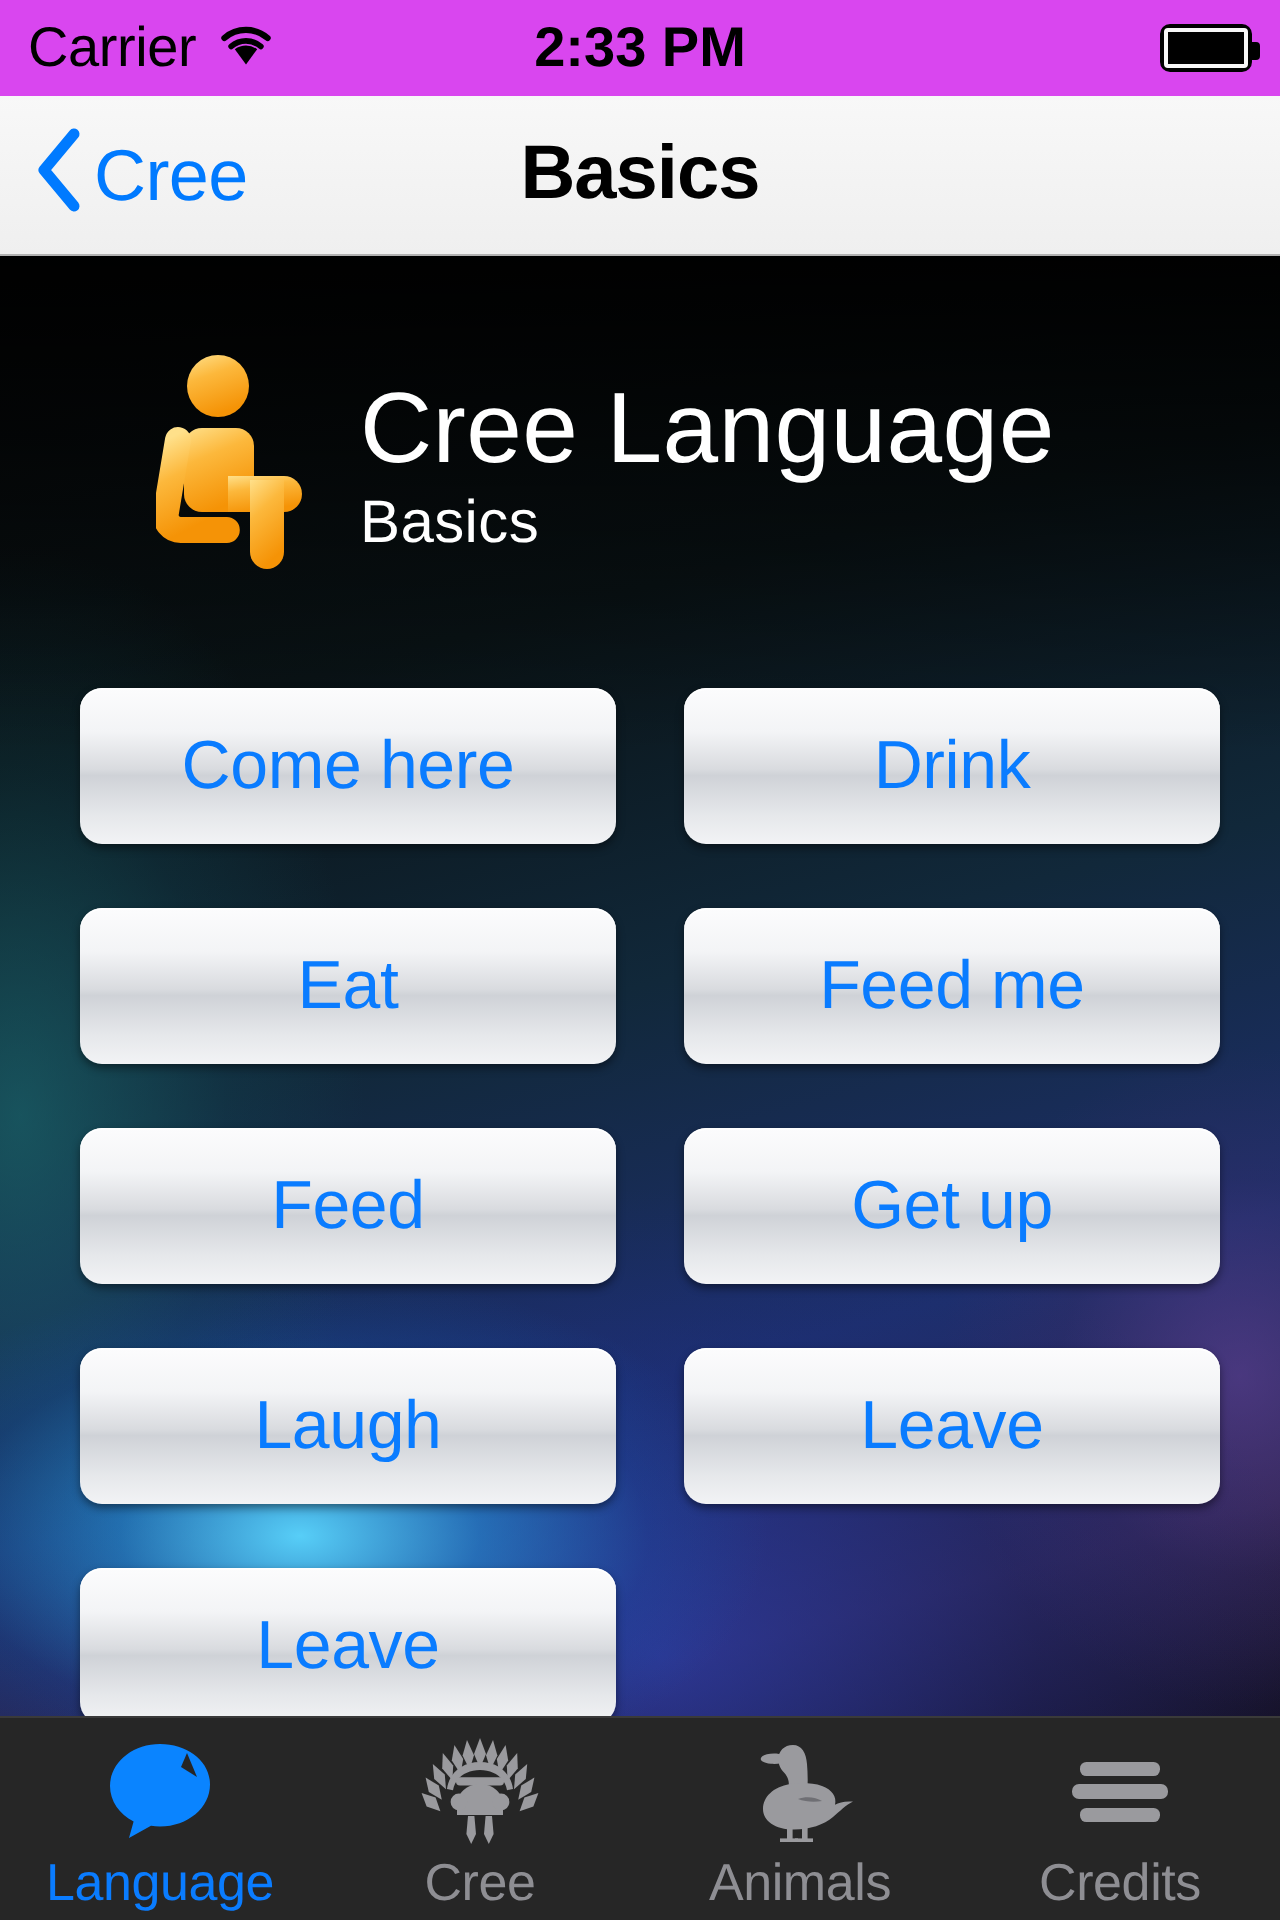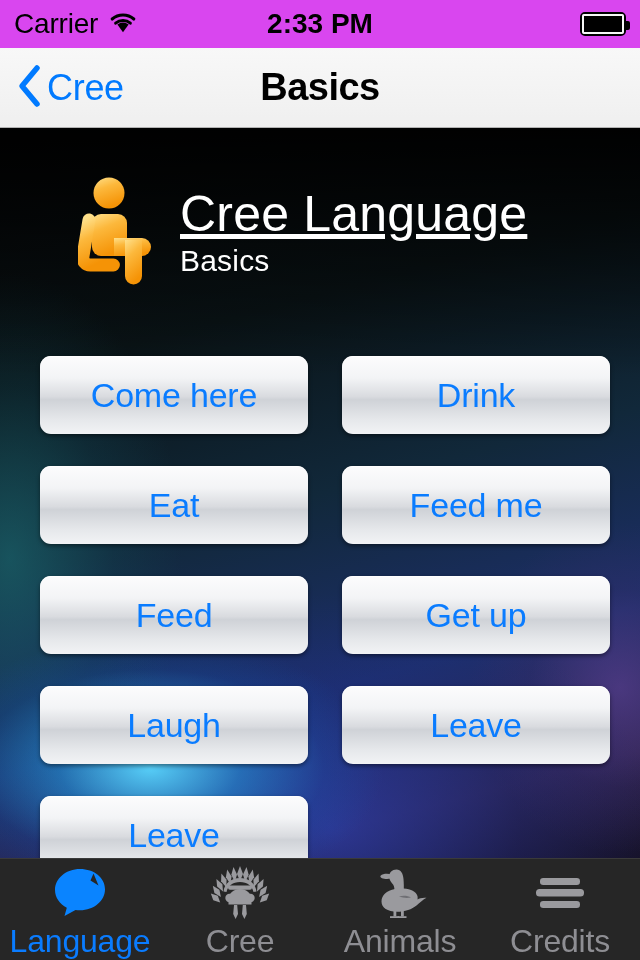--- a/index.html
+++ b/index.html
@@ -117,30 +117,30 @@
   
   #app-header {
     position:absolute; top:48px; left:0; width:640px;
     display:flex; align-items:center; gap:18px;
     padding-left:78px;
   }
   #seated-person-icon { flex:0 0 auto; display:block; }
   #header-text { display:flex; flex-direction:column; }
   #app-title {
     font-size:50px; color:#fff; font-weight:300;
-    letter-spacing:0.2px; line-height:1.05;text-decoration:underline;
+    letter-spacing:0.2px; line-height:1.05;
   }
   #app-subtitle {
     font-size:30px; color:#fff; font-weight:400;
     letter-spacing:0.2px; margin-top:4px;
   }
 
   
   #button-grid {
-    position:absolute; top:228px; left:40px;
+    position:absolute; top:216px; left:40px;
     width:570px;
     display:grid;
     grid-template-columns:268px 268px;
     column-gap:34px; row-gap:32px;
   }
   .phrase-button {
     height:78px;
     border:none;
     border-radius:11px;
     background:linear-gradient(180deg,
@@ -168,21 +168,21 @@
     flex:1 1 0;
     display:flex; flex-direction:column;
     align-items:center; justify-content:center;
     gap:4px; cursor:pointer;
     padding-top:6px;
   }
   .tab-icon {
     height:54px; display:flex; align-items:center; justify-content:center;
   }
   .tab-label {
-    font-size:32px; color:#8e8e93; letter-spacing:-0.2px;
+    font-size:26px; color:#8e8e93; letter-spacing:-0.2px;
   }
   .tab-item.active .tab-label { color:#0a7cff; }
 </style>
 </head>
 <body>
 
 <div id="phone">
 
   <div id="status-bar">
     <div id="status-left">

